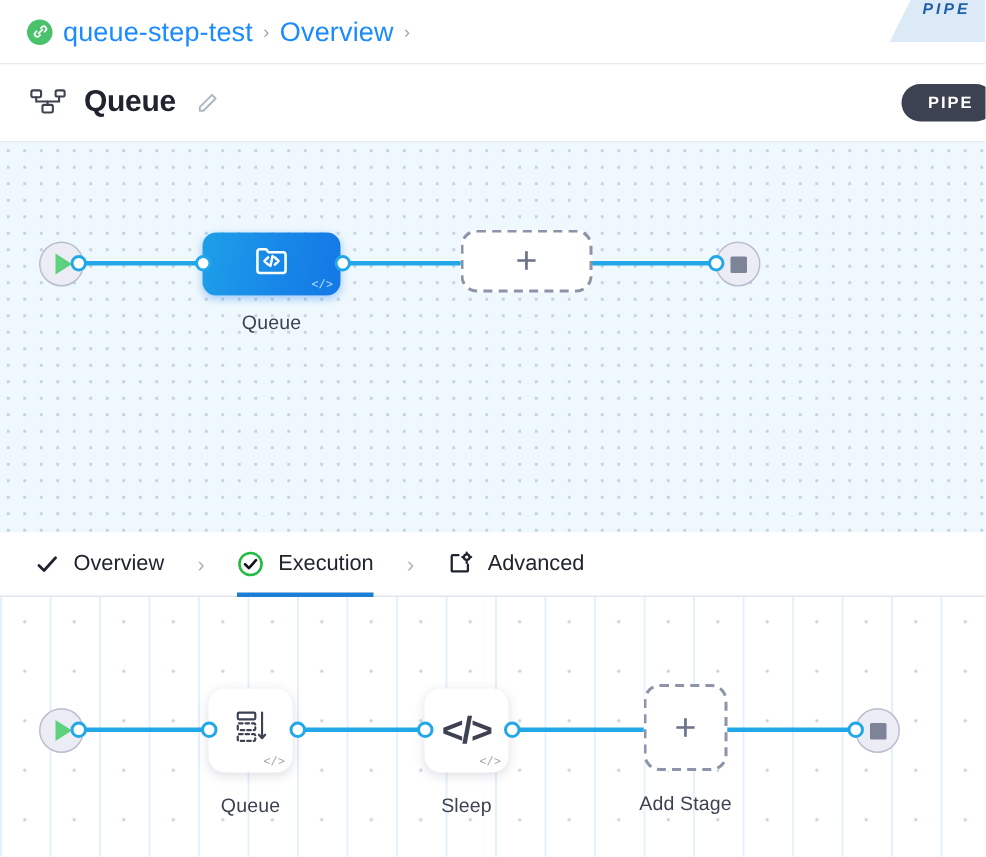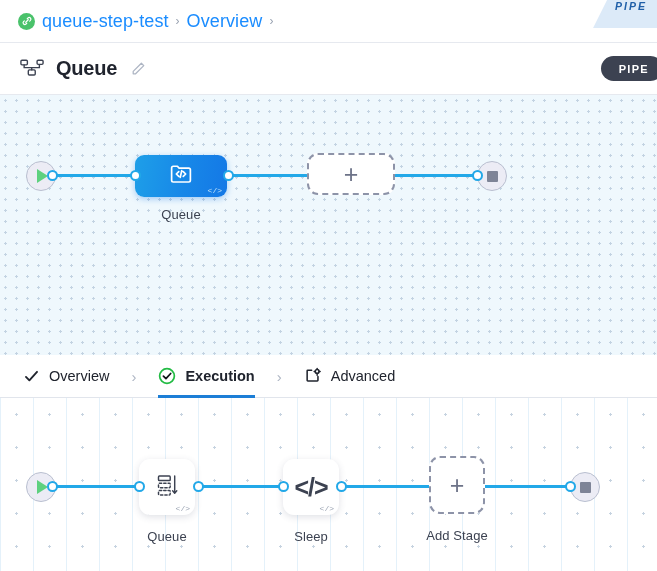--- a/index.html
+++ b/index.html
@@ -148,21 +148,21 @@
   }
   .tab-item {
     display: flex; align-items: center; height: 43px;
     cursor: pointer; position: relative;
   }
   .tab-icon {
     width: 18px; height: 18px; margin-right: 9px;
     display: flex; align-items: center; justify-content: center; flex: 0 0 auto;
   }
   .tab-label { font-size: 14.5px; color: #20242e; white-space: nowrap; }
-  .tab-item.active .tab-label { font-weight: bold; }
+  .tab-item.active .tab-label { font-weight: normal; }
   .tab-underline {
     position: absolute; left: 0; right: 0; bottom: 0; height: 3px;
     background: #1c7ed6;
   }
   .tab-chevron {
     color: #aeb6c4; font-size: 15px; margin: 0 22px; user-select: none;
   }
 </style>
 </head>
 <body>

